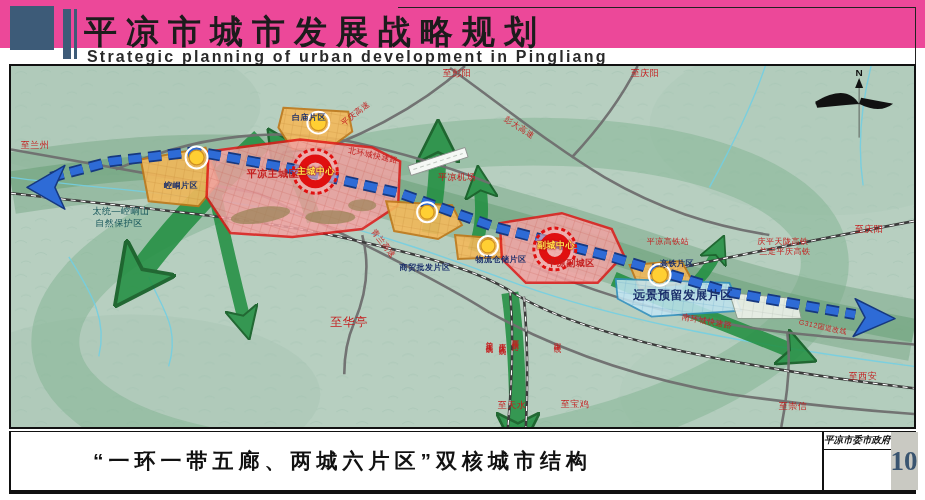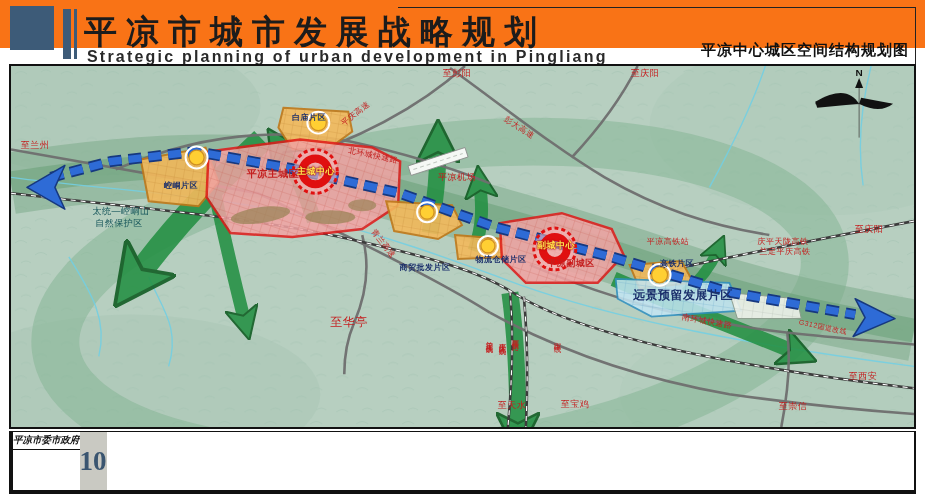--- a/index.html
+++ b/index.html
@@ -5,21 +5,21 @@
   :root{
     --red:#c41f1f; --navy:#1b2f6b; --yellow:#ffe14d; --teal:#15555a;
     --header-slate:#3d5b78; --page-box-gray:#c9c9c2; --page-number-blue:#3a5570;
   }
   *{box-sizing:border-box; margin:0; padding:0;}
   html,body{width:925px; height:500px; background:#fff; overflow:hidden;
     font-family:"Liberation Sans", sans-serif;}
   .page{position:relative; width:925px; height:500px; background:#fff;}
 
   
-  .hdr{position:absolute; left:0; top:0; width:925px; height:48px; background:#f97316;}
+  .hdr{position:absolute; left:0; top:0; width:925px; height:48px; background:#ec4899;}
   .hdr-logo{position:absolute; left:10px; top:6px; width:44px; height:44px; background:var(--header-slate);}
   .hdr-bar1{position:absolute; left:63px; top:9px; width:8px; height:50px; background:var(--header-slate);}
   .hdr-bar2{position:absolute; left:74px; top:9px; width:3px; height:50px; background:var(--header-slate);}
   .hdr-title{position:absolute; left:84px; top:10px; font-size:33px; font-weight:800;
     letter-spacing:9px; color:#1c1c1c; white-space:nowrap;}
   .hdr-sub{position:absolute; left:87px; top:48px; font-size:16px; font-weight:700;
     letter-spacing:2.2px; color:#2a2a2a; white-space:nowrap;}
   .hdr-rule{position:absolute; top:7px; left:398px; right:9px; border-top:1.5px solid #222;}
   .hdr-rule-r{position:absolute; top:7px; right:9px; width:0; height:57px; border-left:1.5px solid #222;}
   .hdr-mapname{position:absolute; right:16px; top:41px; font-size:15px; font-weight:700; color:#111;
@@ -53,21 +53,20 @@
 <div class="page">
 
   <div class="hdr">
     <div class="hdr-logo"></div>
     <div class="hdr-bar1"></div>
     <div class="hdr-bar2"></div>
     <div class="hdr-title">平凉市城市发展战略规划</div>
     <div class="hdr-sub">Strategic planning of urban development in Pingliang</div>
     <div class="hdr-rule"></div>
     <div class="hdr-rule-r"></div>
-    <div class="hdr-mapname">平凉中心城区空间结构规划图</div>
   </div>
 
   <div class="map-area">
     <svg viewBox="0 0 905 363" preserveAspectRatio="none">
       <defs>
         <pattern id="terr" width="46" height="34" patternUnits="userSpaceOnUse">
           <path d="M4 8 q6 -5 12 0 M24 20 q6 -5 12 0 M10 28 q5 -4 10 0 M30 6 q5 -4 10 0" stroke="#9dbfae" stroke-width="1" fill="none" opacity="0.8"></path>
         </pattern>
         <pattern id="gridR" width="9" height="9" patternUnits="userSpaceOnUse" patternTransform="rotate(18)">
           <path d="M0 0H9M0 0V9" stroke="#c4554a" stroke-width="0.7" opacity="0.75"></path>
@@ -278,19 +277,20 @@
         <div class="map-label vert" style="left: 546px; top: 272px; font-size: 7.5px; color: rgb(196, 31, 31); transform: translate(-50%, -50%);">宝中二线</div>
         <div class="map-label" style="left: 338px; top: 256px; font-size: 12px; color: rgb(196, 31, 31); transform: translate(-50%, -50%);">至华亭</div>
         <div class="map-label" style="left: 501px; top: 340px; font-size: 9px; color: rgb(196, 31, 31); transform: translate(-50%, -50%);">至天水</div>
         <div class="map-label" style="left: 564px; top: 339px; font-size: 9px; color: rgb(196, 31, 31); transform: translate(-50%, -50%);">至宝鸡</div>
         <div class="map-label" style="left: 782px; top: 341px; font-size: 9px; color: rgb(196, 31, 31); transform: translate(-50%, -50%);">至崇信</div>
         <div class="map-label" style="left: 852px; top: 311px; font-size: 9px; color: rgb(196, 31, 31); transform: translate(-50%, -50%);">至西安</div>
       </div>
   </div>
 
   <div class="ftr">
+    <div class="ftr-caption">“一环一带五廊、两城六片区”双核城市结构</div>
     <div class="ftr-box">
       <div class="ftr-agency">平凉市委市政府</div>
       <div class="ftr-num">10</div>
     </div>
   </div>
 
 </div>
 
 </body></html>

